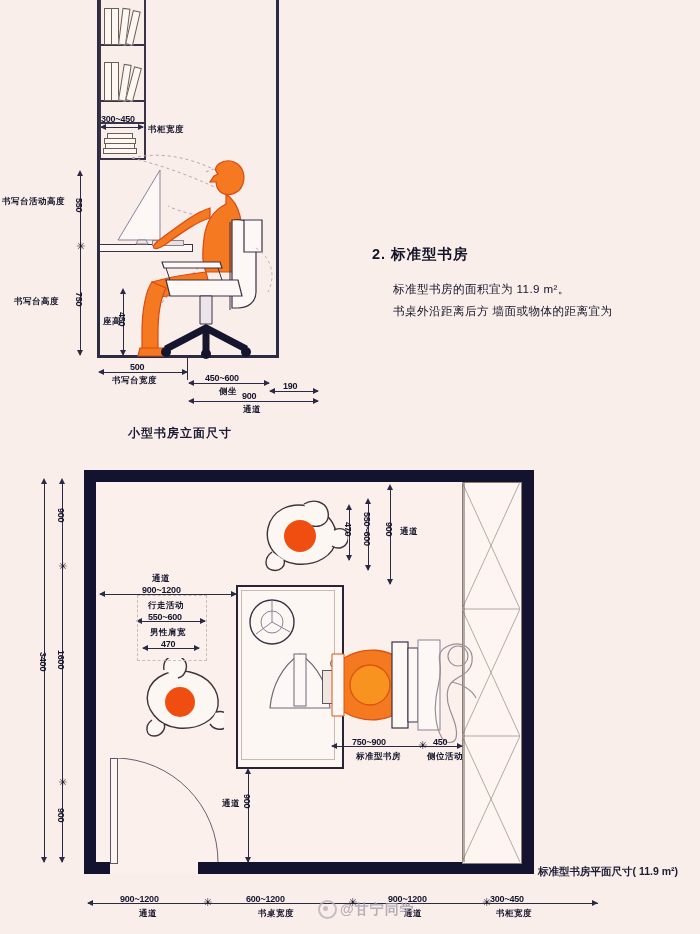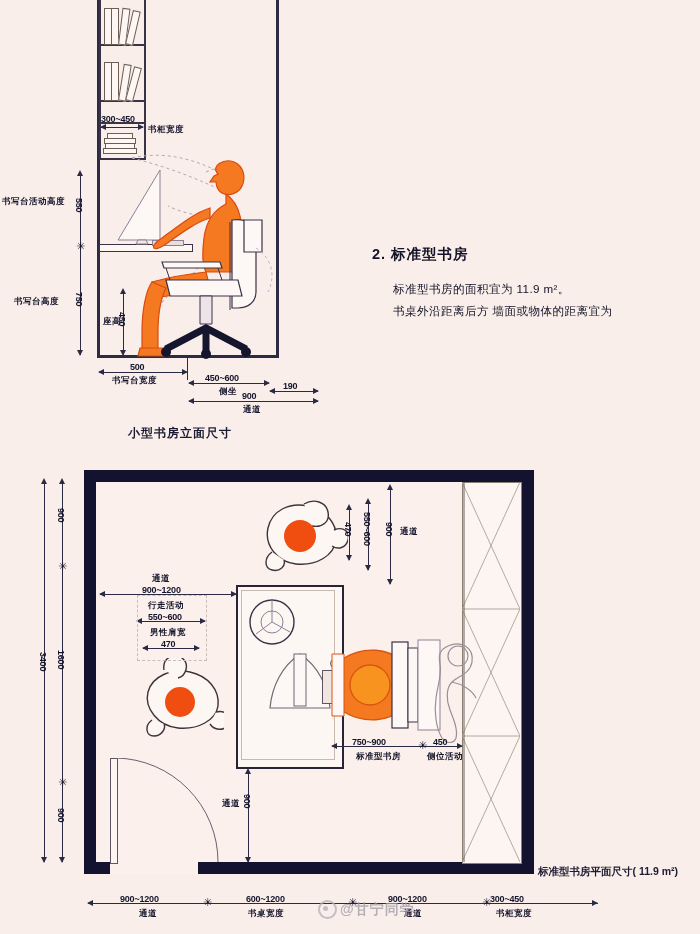--- a/index.html
+++ b/index.html
@@ -403,21 +403,21 @@
     <div class="arrowL" style="left:87px;top:440px;"></div>
     <div class="arrowR" style="left:592px;top:440px;"></div>
     <div class="star" style="left:203px;top:437px;">✳</div>
     <div class="star" style="left:348px;top:437px;">✳</div>
     <div class="star" style="left:482px;top:437px;">✳</div>
 
     <div class="dim" style="left:120px;top:434px;">900~1200</div>
     <div class="dim cn" style="left:139px;top:448px;">通道</div>
 
     <div class="dim" style="left:246px;top:434px;">600~1200</div>
-    <div class="dim cn" style="left:248px;top:448px;">书桌宽度</div>
+    <div class="dim cn" style="left:258px;top:448px;">书桌宽度</div>
 
     <div class="dim" style="left:388px;top:434px;">900~1200</div>
     <div class="dim cn" style="left:404px;top:448px;">通道</div>
 
     <div class="dim" style="left:490px;top:434px;">300~450</div>
     <div class="dim cn" style="left:496px;top:448px;">书柜宽度</div>
 
     <div class="caption" style="left:538px;top:405px;font-size:10.5px;letter-spacing:0;">标准型书房平面尺寸( 11.9 m²)</div>
   </div>
 

